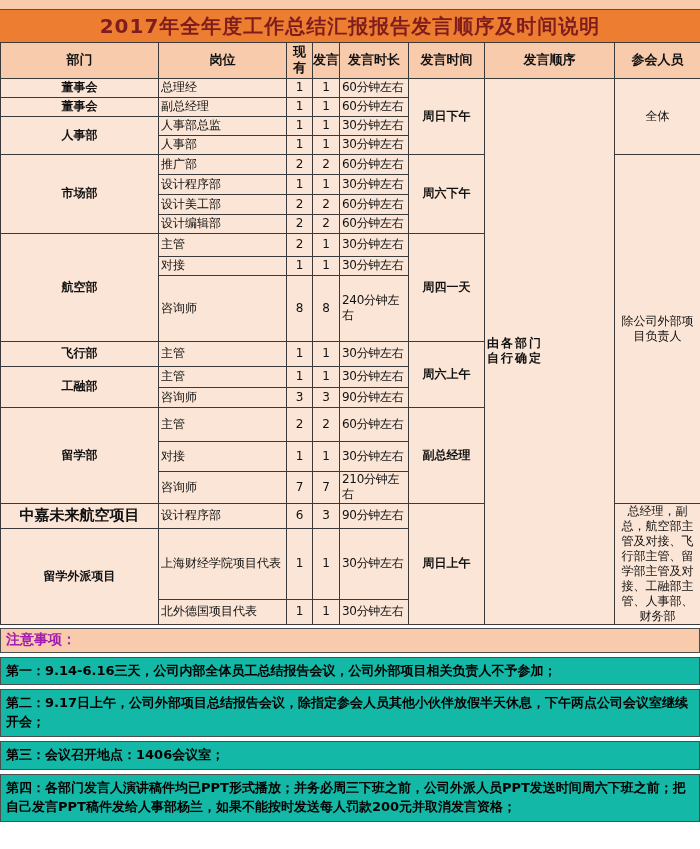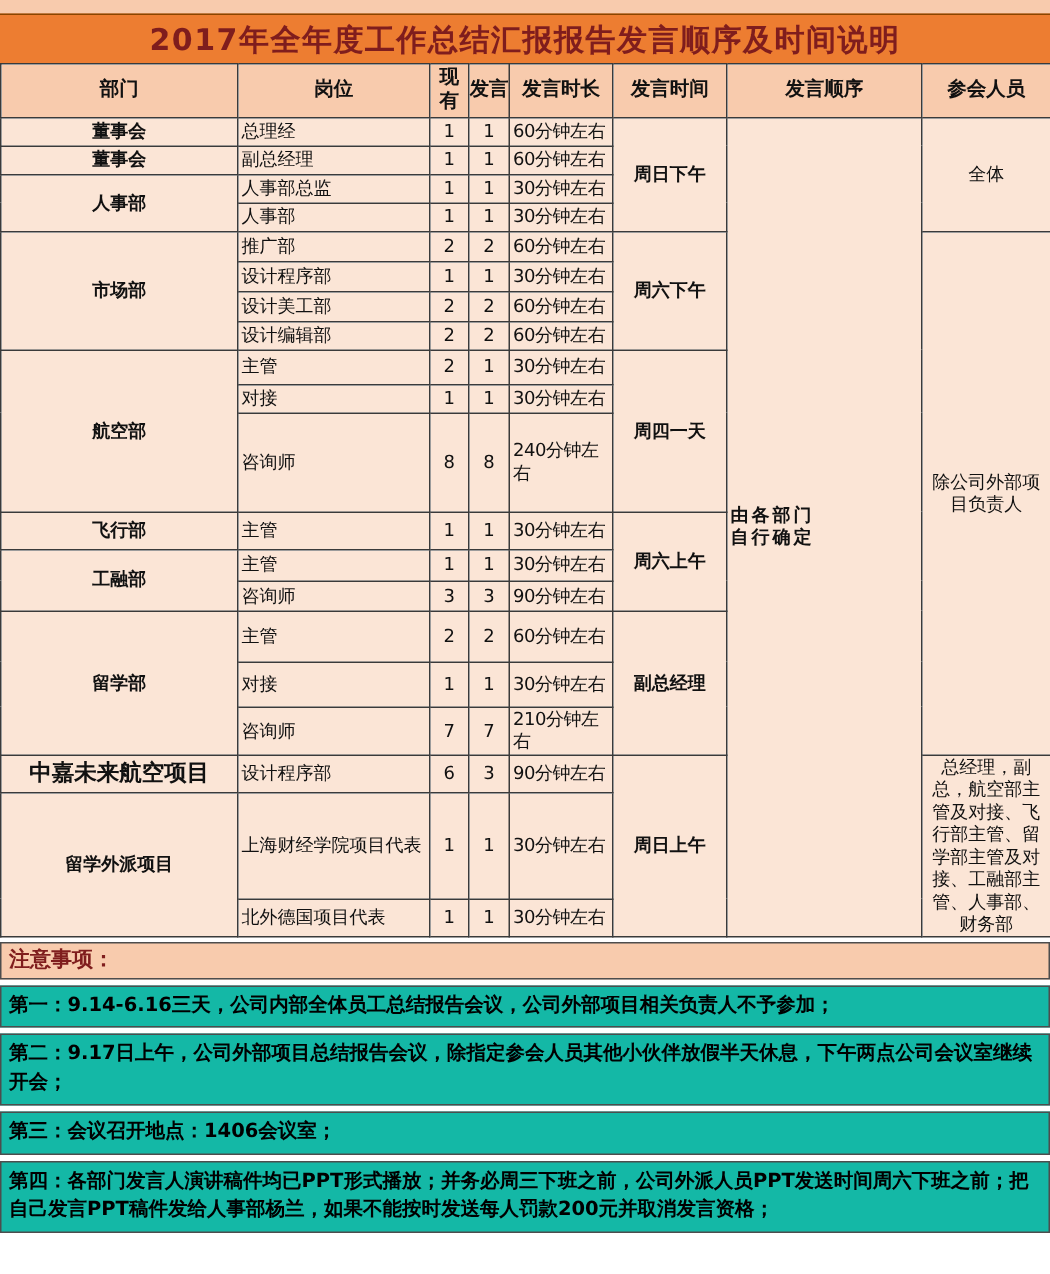--- a/index.html
+++ b/index.html
@@ -30,21 +30,21 @@
   td.time { text-align:center; font-weight:bold;margin-left:44px; }
   td.order {
     background:#ffffff; text-align:left; vertical-align:middle;
     font-size:17px; font-weight:bold; white-space:pre-line; letter-spacing:2px; line-height:1.8;
   }
   td.part { text-align:center; font-size:12px; line-height:1.35; padding:0 1px; }
 
   .notes { width:700px; }
   .note-strip {
     margin-top:3px; background:#F8CBAD; border:1px solid #4d4d4d;
-    color:#7f1d1d; font-weight:bold; font-size:14px; padding:2px 5px 3px 5px;
+    color:#a21caf; font-weight:bold; font-size:14px; padding:2px 5px 3px 5px;
   }
   .note-box {
     margin-top:4px; background:#14b8a6; border:1px solid #4d4d4d;
     color:#000; font-weight:bold; font-size:13px; line-height:1.45; padding:4px 5px;
   }
 </style>
 </head>
 <body>
 
 <div class="page">

